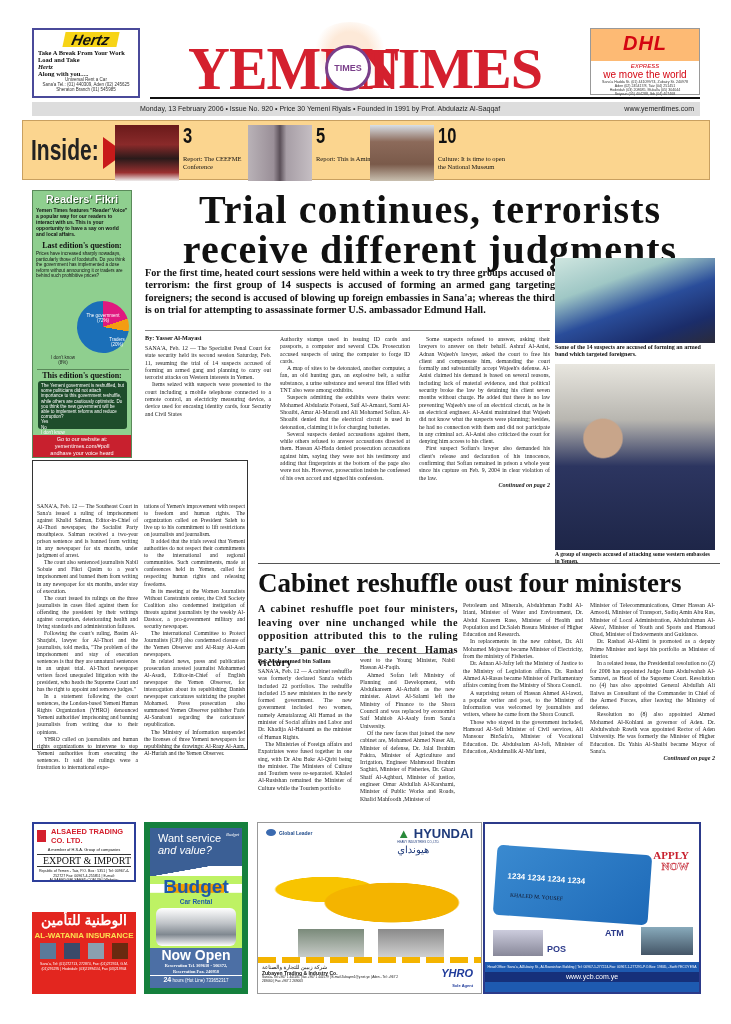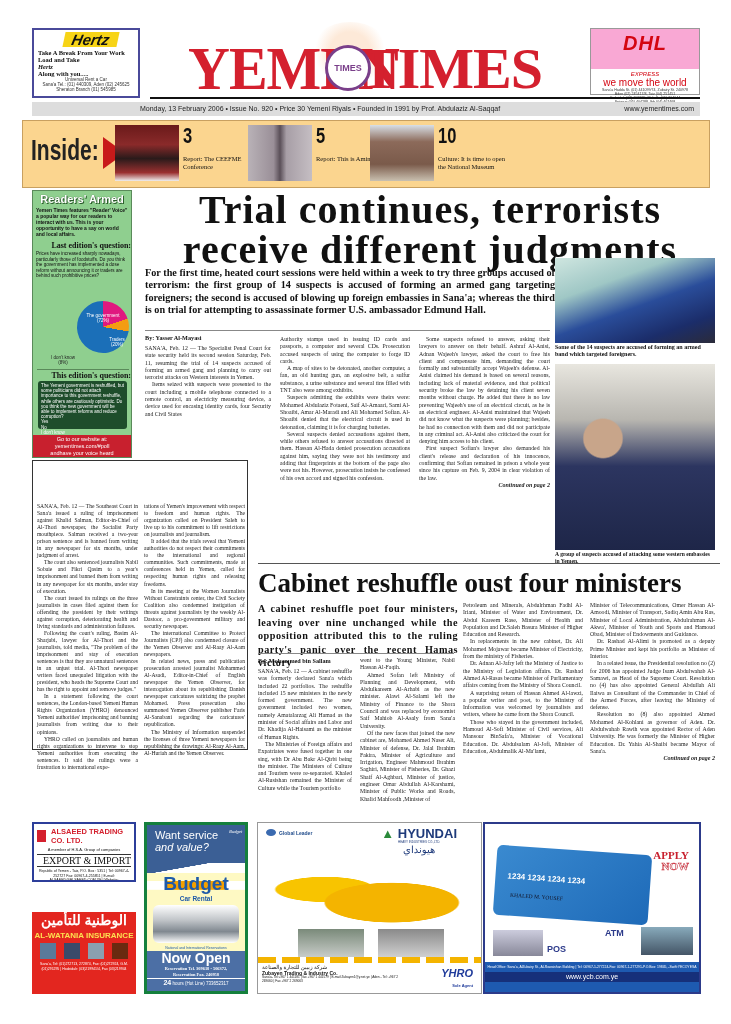--- a/index.html
+++ b/index.html
@@ -8,41 +8,41 @@
 
 .hertz{left:32px;top:28px;width:108px;height:70px;border:2px solid #4a4a9a;background:#fff;padding:2px 4px;font-size:6px;line-height:7px}
 .hertz .logo{display:inline-block;background:#f7d417;color:#111;font-family:"Liberation Sans",sans-serif;font-weight:bold;font-style:italic;font-size:15px;line-height:15px;padding:0 8px;margin:0 0 2px 26px;transform:skewX(-12deg)}
 .hertz .b{font-weight:bold;font-size:6.5px}
 .hertz .sm{font-family:"Liberation Sans",sans-serif;font-size:4.5px;line-height:5px;text-align:center;color:#333}
 .mast{left:150px;top:40px;width:420px;height:60px;font-family:"Liberation Serif",serif;font-weight:bold;color:#d4202e;font-size:58px;line-height:58px;letter-spacing:-1px}
 .mast .w1{position:absolute;left:38px;top:0;transform:scaleY(1.05)}
 .mast .w2{position:absolute;left:210px;top:0}
 .seal{left:325px;top:45px;width:46px;height:46px;border-radius:50%;border:3px solid #7a3f8a;background:#fff;color:#7a3f8a;font-size:9px;font-weight:bold;text-align:center;line-height:40px;font-family:"Liberation Sans",sans-serif}
 .dhl{left:590px;top:28px;width:110px;height:67px;border:1px solid #999;background:#fff}
-.dhl .top{height:40px;background:#f9a8d4;color:#d40511;font-family:"Liberation Sans",sans-serif;font-weight:bold;font-style:italic;font-size:20px;text-align:center;line-height:28px;letter-spacing:1px}
+.dhl .top{height:32px;background:#fdba74;color:#d40511;font-family:"Liberation Sans",sans-serif;font-weight:bold;font-style:italic;font-size:20px;text-align:center;line-height:28px;letter-spacing:1px}
 .dhl .exp{color:#d40511;font-family:"Liberation Sans",sans-serif;font-style:italic;font-size:6px;text-align:center;margin-top:2px}
 .dhl .slogan{color:#d40511;font-family:"Liberation Sans",sans-serif;font-size:10px;text-align:center;line-height:11px}
 .dhl .addr{font-size:3.6px;line-height:4px;text-align:center;color:#333;font-family:"Liberation Sans",sans-serif}
 .rule{left:150px;top:97px;width:550px;height:2px;background:#111}
 .dateline{left:32px;top:102px;width:668px;height:14px;background:#ddd;font-family:"Liberation Sans",sans-serif;font-size:7px;line-height:14px;color:#222}
 .dateline .d{position:absolute;left:108px}
 .dateline .u{position:absolute;right:6px}
 
-.inside{left:22px;top:120px;width:688px;height:68px;background:#fbd58f;border:1px solid #c8a060}
+.inside{left:22px;top:120px;width:688px;height:60px;background:#fbd58f;border:1px solid #c8a060}
 .inside .lbl{position:absolute;left:8px;top:12px;font-family:"Liberation Sans",sans-serif;font-weight:bold;font-size:30px;color:#222;transform:scaleX(0.7);transform-origin:left}
 .inside .arrow{position:absolute;left:80px;top:16px;width:0;height:0;border-top:16px solid transparent;border-bottom:16px solid transparent;border-left:22px solid #c81a1a}
 .itm{position:absolute;top:4px;height:56px}
 .itm .ph{position:absolute;left:0;top:0;width:64px;height:56px}
 .itm .num{position:absolute;left:68px;top:-2px;font-family:"Liberation Sans",sans-serif;font-weight:bold;font-size:22px;transform:scaleX(0.75);transform-origin:left}
 .itm .cap{position:absolute;left:68px;top:30px;width:68px;font-size:6.5px;line-height:8px}
 
 .rv{left:32px;top:190px;width:100px;height:268px;background:#8fcf8f;border:1px solid #5a8a5a}
 .rv h3{font-family:"Liberation Sans",sans-serif;font-weight:bold;font-size:11px;color:#fff;text-align:center;margin-top:2px;text-shadow:0 0 1px #2a5a2a,1px 1px 0 #2a5a2a}
 .rv .intro{font-family:"Liberation Sans",sans-serif;font-weight:bold;font-size:5px;line-height:6px;padding:2px 3px}
-.rv .q{font-weight:bold;font-size:8px;text-align:right;margin-top:2px}
+.rv .q{font-weight:bold;font-size:8px;text-align:center;margin-top:2px}
 .rv .ptxt{font-family:"Liberation Sans",sans-serif;font-size:4.6px;line-height:5.6px;padding:1px 3px}
 .rv .pie{position:absolute;left:44px;top:110px;width:52px;height:52px;border-radius:50%;background:conic-gradient(#1b6fb8 0 259deg,#e0187f 259deg 331deg,#f39c12 331deg 360deg);transform:rotate(100deg)}
 .rv .pl{position:absolute;font-family:"Liberation Sans",sans-serif;font-size:4.5px;color:#fff;text-align:center;line-height:5px}
 .rv .box{position:absolute;left:5px;top:190px;width:89px;height:48px;background:#1e4d2b;color:#fff;border-radius:3px;font-family:"Liberation Sans",sans-serif;font-size:4.5px;line-height:5.2px;padding:2px 3px}
 .rv .web{position:absolute;left:0;bottom:0;width:98px;height:22px;background:#c8202e;color:#fff;font-family:"Liberation Sans",sans-serif;font-size:5.5px;line-height:7px;text-align:center;padding-top:1px}
 
 .hl{left:140px;top:190px;width:580px;font-weight:bold;font-size:40px;line-height:40px;text-align:center;letter-spacing:1px}
 .deck{left:145px;top:267px;width:410px;font-weight:bold;font-size:10.2px;line-height:12.4px;text-align:justify}
 .hr{height:1px;background:#888}
 .col{font-size:5.8px;line-height:7.3px;text-align:justify;color:#222}
@@ -58,21 +58,21 @@
 
 .bc{left:32px;top:460px;width:216px;height:290px;border:1px solid #333}
 .bc h2{font-weight:bold;font-size:17px;line-height:17px;text-align:center;margin:3px 0}
 
 .cab-hl{left:258px;top:568px;width:462px;font-weight:bold;font-size:27px;line-height:30px;text-align:left}
 .cab-deck{left:258px;top:602px;width:200px;font-weight:bold;font-size:10.2px;line-height:13.5px;letter-spacing:.5px;text-align:justify}
 
 .ad{position:absolute;overflow:hidden}
 .alsaeed{left:32px;top:822px;width:104px;height:60px;border:2px solid #2c3e9a;background:#fff}
 .watania{left:32px;top:912px;width:104px;height:82px;background:#e3261f;color:#fff;text-align:center}
-.budget{left:144px;top:822px;width:104px;height:172px;border:3px solid #15803d;background:#fef9c3}
+.budget{left:144px;top:822px;width:104px;height:172px;border:6px solid #15803d;background:#bef264}
 .hyundai{left:257px;top:822px;width:225px;height:172px;border:1px solid #999;background:#fff}
 .ycb{left:483px;top:822px;width:218px;height:172px;border:2px solid #2c3a8a;background:#fff}
 .sans{font-family:"Liberation Sans",sans-serif}
 </style>
 </head>
 <body>
 
 <div class="abs hertz">
   <span class="logo">Hertz</span>
   <div class="b">Take A Break From Your Work</div>
@@ -121,21 +121,21 @@
     <div class="cap">Report: This is Amina</div>
   </div>
   <div class="itm" style="left:347px;width:140px">
     <div class="ph" style="background:linear-gradient(180deg,#d8dfe6 0%,#8c6a5a 30%,#7a5a4a 70%,#c9c0b0 100%)"></div>
     <div class="num">10</div>
     <div class="cap">Culture: It is time to open the National Museum</div>
   </div>
 </div>
 
 <div class="abs rv">
-  <h3>Readers' Armed</h3>
+  <h3>Readers' Fikri</h3>
   <div class="intro">Yemen Times features "Reader' Voice" a popular way for our readers to interact with us. This is your opportunity to have a say on world and local affairs.</div>
   <div class="q">Last edition's question:</div>
   <div class="ptxt" style="width:100%">
     <span>Prices have increased sharply nowadays, particularly those of foodstuffs. Do you think the government has implemented a dose reform without announcing it or traders are behind such prohibitive prices?</span>
   </div>
   <div class="pie"></div>
   <div class="pl" style="left:50px;top:122px;width:40px"><span>The government</span><br><span>(72%)</span></div>
   <div class="pl" style="left:72px;top:146px;width:24px"><span>Traders</span><br><span>(20%)</span></div>
   <div class="pl" style="left:16px;top:164px;width:28px;color:#222"><span>I don't know</span><br><span>(8%)</span></div>
   <div class="abs" style="left:4px;top:178px;width:92px;height:1px;background:#5a8a5a"></div>
@@ -269,21 +269,21 @@
     <div style="font-size:4.4px;font-weight:bold;line-height:5.5px">Reservation Fax. 240958</div>
     <div class="sans" style="font-size:4.5px;border-top:1px solid #fff;margin-top:1px"><b style="font-size:7px">24</b> <span>hours (Hot Line) 733652317</span></div>
   </div>
 </div>
 
 <div class="ad hyundai">
   <div class="sans" style="position:absolute;left:8px;top:6px;font-size:5px;font-weight:bold;color:#1e4a8a;display:flex;align-items:center;gap:3px">
     <span style="width:10px;height:7px;border-radius:50%;background:#3a6ab0;display:inline-block"></span>
     <span>Global Leader</span>
   </div>
-  <div class="sans" style="position:absolute;right:24px;top:4px;text-align:center">
+  <div class="sans" style="position:absolute;right:8px;top:4px;text-align:left">
     <div style="font-weight:bold;font-size:13px;color:#1e3a7a;line-height:13px"><span style="color:#2a8a3a">▲</span> <span>HYUNDAI</span></div>
     <div style="font-size:3px;color:#1e3a7a">HEAVY INDUSTRIES CO.,LTD.</div>
     <div style="font-size:10px;color:#1e3a7a">هيونداي</div>
   </div>
   <div style="position:absolute;left:0;top:40px;width:100%;height:66px;background:radial-gradient(ellipse at 60% 60%,#f4b400 0 35%,transparent 36%),radial-gradient(ellipse at 30% 40%,#f8c400 0 22%,transparent 23%)"></div>
   <div style="position:absolute;left:40px;top:106px;width:66px;height:28px;background:linear-gradient(#7a8a7a,#c8ccc8)"></div>
   <div style="position:absolute;left:120px;top:106px;width:66px;height:28px;background:linear-gradient(#8a8a8a,#d0d0d0)"></div>
   <div style="position:absolute;left:0;top:134px;width:100%;height:6px;background:repeating-linear-gradient(90deg,#f4b400 0 18px,#fff 18px 24px)"></div>
   <div style="position:absolute;left:4px;top:141px;width:140px;font-size:5.5px;line-height:6px">
     <div>شركة زبيين للتجارة والصناعة</div>

